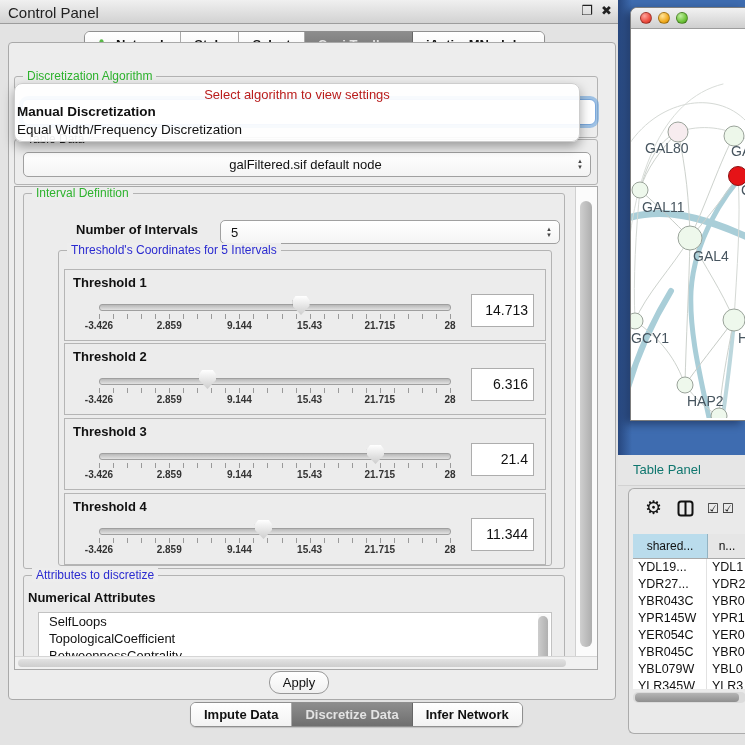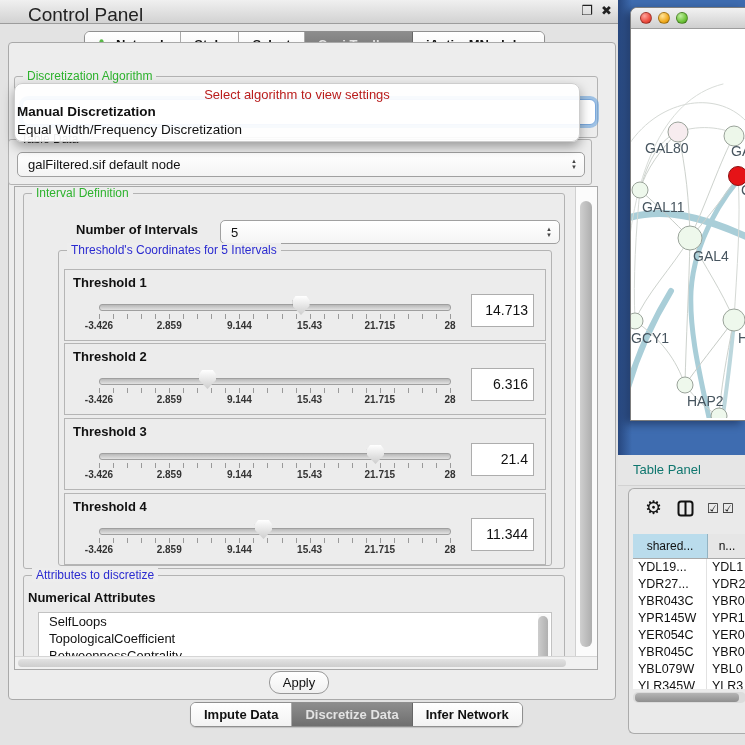--- a/index.html
+++ b/index.html
@@ -3,21 +3,21 @@
 <meta charset="utf-8">
 <style>
   html,body{margin:0;padding:0;}
   .screen{position:relative;width:745px;height:745px;background:#e3e3e3;overflow:hidden;
           font-family:"Liberation Sans","DejaVu Sans",sans-serif;color:#111;}
   .abs{position:absolute;}
 
   
   .titlebar{left:0;top:0;width:620px;height:23px;background:linear-gradient(#f0f0f0,#d2d2d2);
             border-bottom:1px solid #9c9c9c;}
-  .titlebar .title{position:absolute;left:8px;top:4px;font-size:19px;color:#222;margin-left:20px;}
+  .titlebar .title{position:absolute;left:8px;top:4px;font-size:15px;color:#222;}
   .tb-icon{position:absolute;top:3px;font-size:13px;color:#222;cursor:default;}
 
   
   .tabgroup{display:flex;border:1px solid #8f8f8f;border-radius:6px;overflow:hidden;
             background:#fff;box-shadow:0 1px 1px rgba(0,0,0,0.15);}
   .seg{display:flex;align-items:center;gap:5px;padding:0 13px;line-height:23px;font-size:13px;
        font-weight:700;color:#111;background:linear-gradient(#ffffff,#f2f2f2);
        border-right:1px solid #aaa;white-space:nowrap;}
   .seg:last-child{border-right:none;}
   .seg.active{background:linear-gradient(#8d8d8d,#6f6f6f);color:#e3e3e3;border-right-color:#666;}
@@ -167,21 +167,21 @@
        border:1px solid #7aa8dc;box-shadow:0 0 0 3px rgba(92,156,221,0.55);z-index:5;"></div>
 
   <div class="abs popup">
     <div class="hint">Select algorithm to view settings</div>
     <div id="popup-options">
         <div class="popopt selected">Manual Discretization</div>
         <div class="popopt">Equal Width/Frequency Discretization</div>
       </div>
   </div>
 
-  <div class="group" style="left:8px;top:139px;width:582px;height:44px;">
+  <div class="group" style="left:14px;top:139px;width:582px;height:44px;text-align:center;">
     <span class="grouplabel g-black">Table Data</span>
     <div class="combo" style="left:8px;top:12px;width:566px;height:23px;">
       <span class="val">galFiltered.sif default node</span>
       <span class="spin">
           <span>▲</span>
           <span>▼</span>
         </span>
     </div>
   </div>
 

